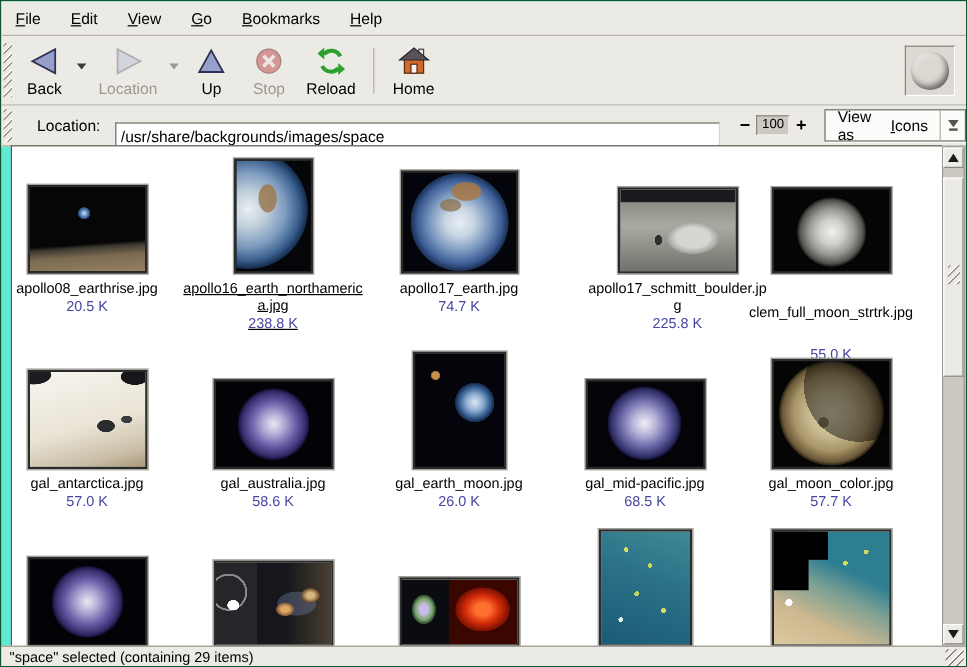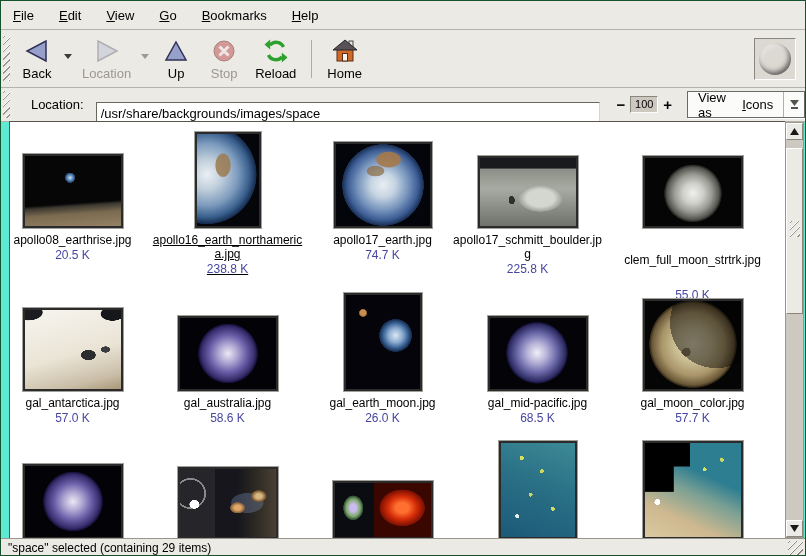--- a/index.html
+++ b/index.html
@@ -267,21 +267,21 @@
         <div class="file-name">apollo16_earth_northamerica.jpg</div>
         <div class="file-size">238.8 K</div>
       </div>
       <div class="file-cell" style="left: 295px; top: 9px;">
         <div class="thumb-area" style="height: 97px;">
           <div class="thumb t-blue-marble" style="width: 98px; height: 86px;"></div>
         </div>
         <div class="file-name">apollo17_earth.jpg</div>
         <div class="file-size">74.7 K</div>
       </div>
-      <div class="file-cell" style="left: 440px; top: 9px;">
+      <div class="file-cell" style="left: 477px; top: 9px;">
         <div class="thumb-area" style="height: 97px;">
           <div class="thumb t-moonscape" style="width: 100px; height: 72px;"></div>
         </div>
         <div class="file-name">apollo17_schmitt_boulder.jpg</div>
         <div class="file-size">225.8 K</div>
       </div>
       <div class="file-cell" style="left: 605px; top: 9px; gap: 20px;">
         <div class="thumb-area" style="height: 97px;">
           <div class="thumb t-gray-moon" style="width: 100px; height: 72px;"></div>
         </div>

